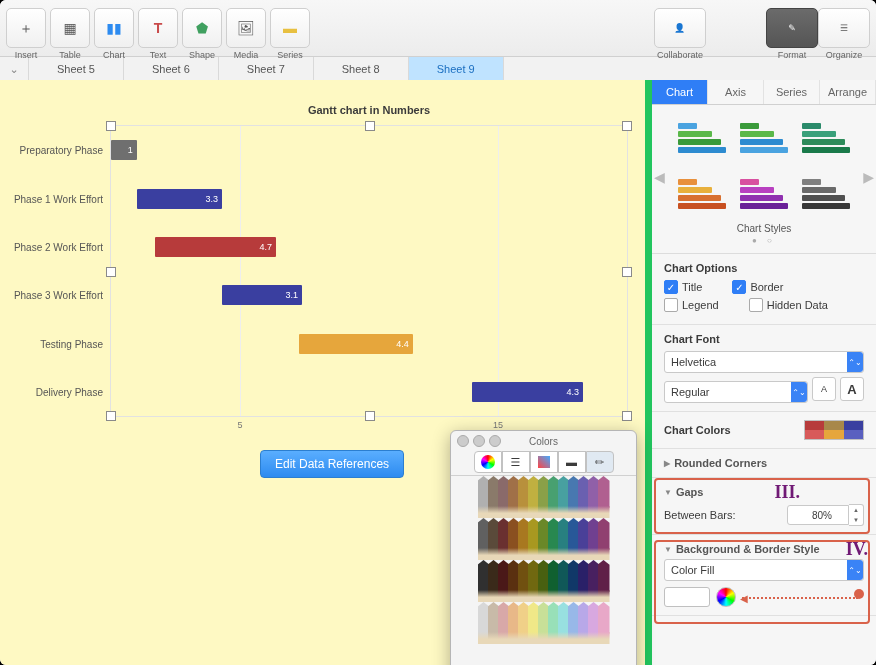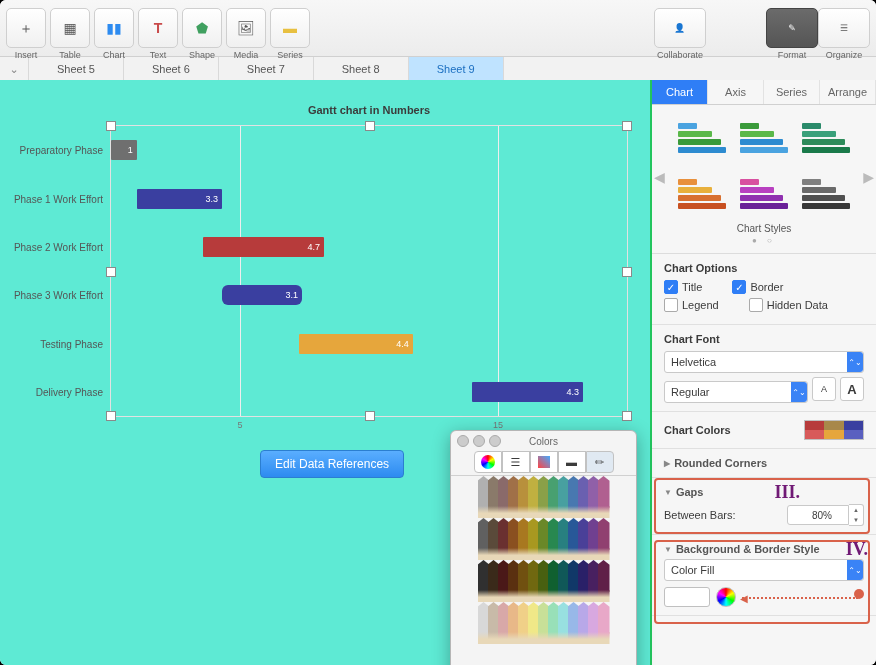--- a/index.html
+++ b/index.html
@@ -10,21 +10,21 @@
 .tool-btn .icon{font-size:14px;line-height:1}
 .tool-label{position:absolute;bottom:-13px;font-size:9px;color:#666;white-space:nowrap}
 .toolbar-spacer{flex:1}
 .right-btn{width:50px;height:38px;border:1px solid #cfcfcf;border-radius:5px;background:linear-gradient(#fff,#f0f0f0);display:flex;flex-direction:column;align-items:center;justify-content:center;font-size:9px;color:#555;position:relative}
 .right-btn.dark{background:linear-gradient(#6b6b6b,#555);color:#fff;border-color:#444}
 .sheet-tabs{height:24px;background:#f2f2f2;border-bottom:1px solid #d9d9d9;display:flex;align-items:stretch}
 .plus-tab{width:28px;display:flex;align-items:center;justify-content:center;border-right:1px solid #d9d9d9;color:#888}
 .sheet-tab{padding:0 28px;display:flex;align-items:center;border-right:1px solid #d9d9d9;color:#555;font-size:11px}
 .sheet-tab.active{background:#bfe3ff;color:#1b6fc1}
 .body{position:absolute;top:80px;bottom:0;left:0;right:0;display:flex}
-.canvas-area{flex:1;background:#5eead4;position:relative;border-right:2px solid #22c55e}
+.canvas-area{flex:1;background:#fef9c3;position:relative;border-right:7px solid #22c55e}
 .chart-box{position:absolute;left:110px;top:45px;width:516px;height:290px;border:1px solid #e2e2e2}
 .chart-title{position:absolute;left:0;right:0;top:-22px;text-align:center;font-weight:bold;font-size:11px}
 .handles .h{position:absolute;width:8px;height:8px;background:#fff;border:1px solid #8a8a8a}
 .handles .h.tl{left:-5px;top:-5px}.handles .h.tm{left:50%;top:-5px;margin-left:-4px}.handles .h.tr{right:-5px;top:-5px}
 .handles .h.ml{left:-5px;top:50%;margin-top:-4px}.handles .h.mr{right:-5px;top:50%;margin-top:-4px}
 .handles .h.bl{left:-5px;bottom:-5px}.handles .h.bm{left:50%;bottom:-5px;margin-left:-4px}.handles .h.br{right:-5px;bottom:-5px}
 .cat-label{position:absolute;right:100%;margin-right:8px;font-size:10px;color:#555;white-space:nowrap;transform:translateY(-50%)}
 .bar{position:absolute;height:20px;border-radius:1px;display:flex;align-items:center;justify-content:flex-end;color:#fff;font-size:9px;padding-right:4px;box-sizing:border-box}
 .gridline{position:absolute;top:0;bottom:0;width:1px;background:#eee}
 .axis-tick{position:absolute;bottom:-14px;font-size:9px;color:#777;transform:translateX(-50%)}
@@ -164,23 +164,23 @@
         <div id="chart-plot" style="position:absolute;inset:0">
             <div class="gridline" style="left: 129px;"></div>
             <div class="axis-tick" style="left: 129px;">5</div>
             <div class="gridline" style="left: 387px;"></div>
             <div class="axis-tick" style="left: 387px;">15</div>
             <div class="cat-label" style="top: 24.1667px;">Preparatory Phase</div>
             <div class="bar" style="left: 0px; width: 25.8px; top: 14.1667px; background: rgb(111, 111, 111);">1</div>
             <div class="cat-label" style="top: 72.5px;">Phase 1 Work Effort</div>
             <div class="bar" style="left: 25.8px; width: 85.14px; top: 62.5px; background: rgb(58, 63, 160);">3.3</div>
             <div class="cat-label" style="top: 120.833px;">Phase 2 Work Effort</div>
-            <div class="bar" style="left: 43.86px; width: 121.26px; top: 110.833px; background: rgb(183, 59, 59); margin-left: 48px;">4.7</div>
+            <div class="bar" style="left: 43.86px; width: 121.26px; top: 110.833px; background: rgb(183, 59, 59);">4.7</div>
             <div class="cat-label" style="top: 169.167px;">Phase 3 Work Effort</div>
-            <div class="bar" style="left: 110.94px; width: 79.98px; top: 159.167px; background: rgb(58, 63, 160); border-radius: 6px;">3.1</div>
+            <div class="bar" style="left: 110.94px; width: 79.98px; top: 159.167px; background: rgb(58, 63, 160);">3.1</div>
             <div class="cat-label" style="top: 217.5px;">Testing Phase</div>
             <div class="bar" style="left: 188.34px; width: 113.52px; top: 207.5px; background: rgb(230, 166, 60);">4.4</div>
             <div class="cat-label" style="top: 265.833px;">Delivery Phase</div>
             <div class="bar" style="left: 361.2px; width: 110.94px; top: 255.833px; background: rgb(58, 63, 160);">4.3</div>
           </div>
       </div>
       <button class="edit-refs-btn">Edit Data References</button>
 
       <div class="colors-popup">
         <div class="colors-titlebar">

